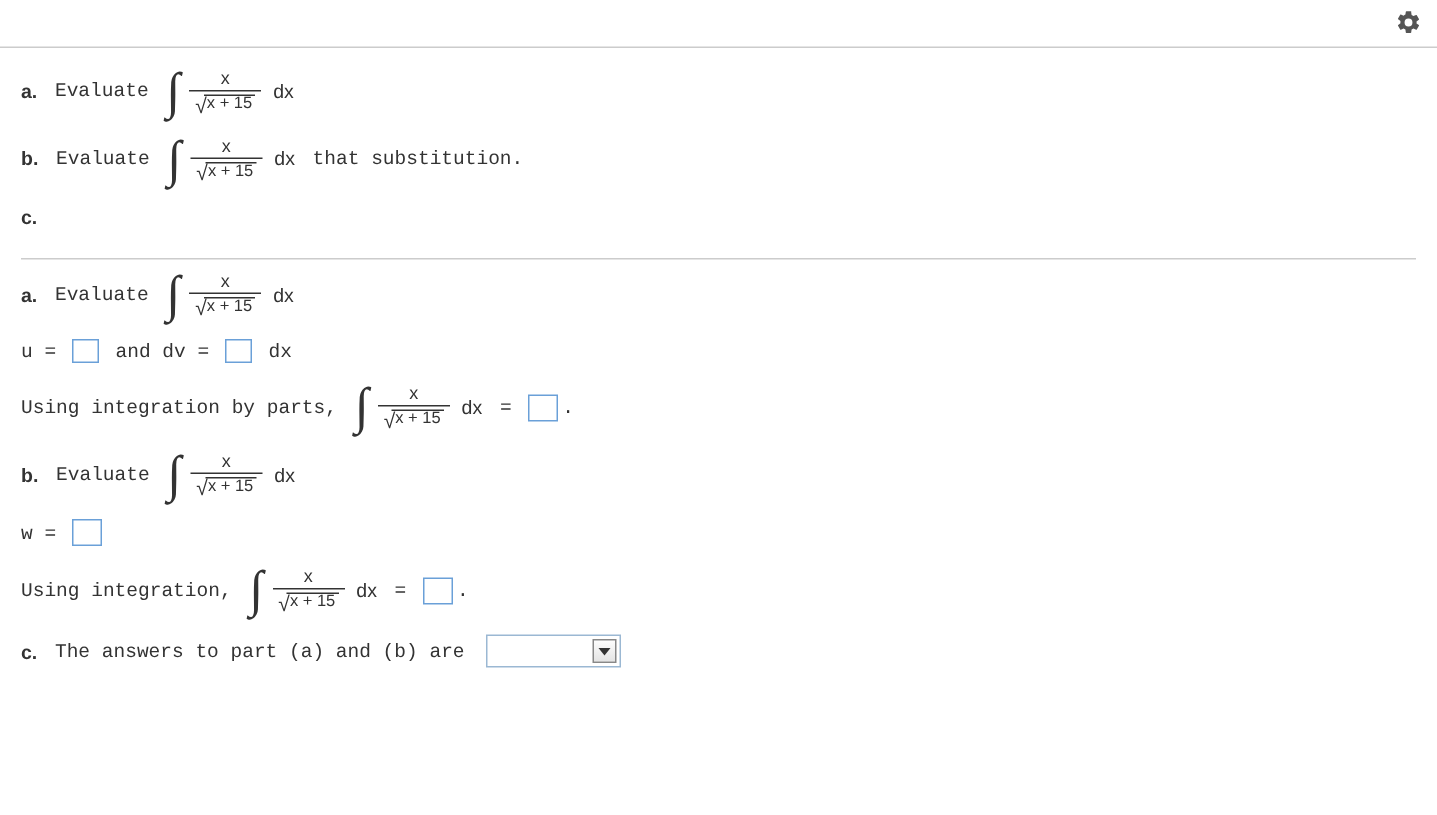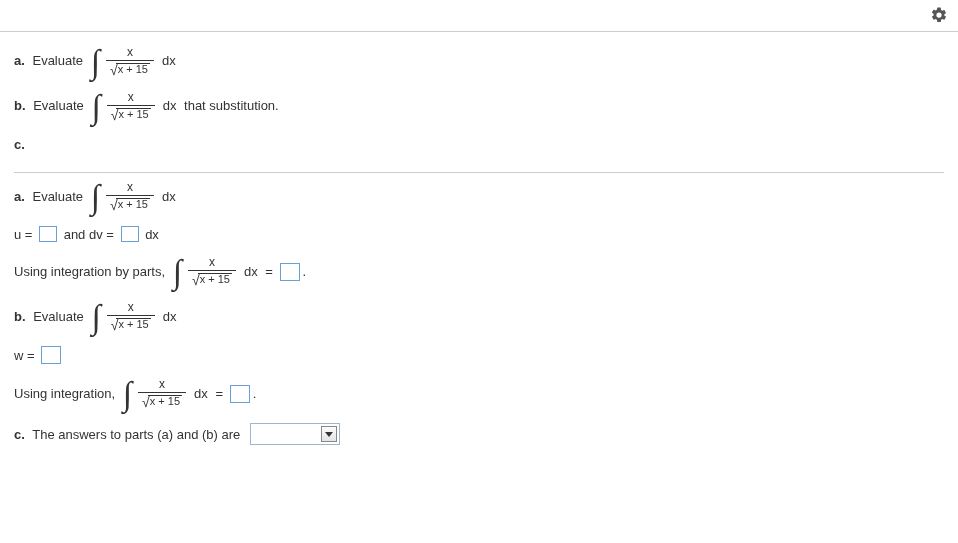--- a/index.html
+++ b/index.html
@@ -38,21 +38,21 @@
   .line {
     display: flex;
     align-items: center;
     flex-wrap: wrap;
     margin: 6px 0 14px 0;
   }
   .line .bold {
     font-weight: bold;
     margin-right: 4px;
   }
-  .txt { white-space: pre; }
+  .txt { white-space: pre; font-family: Liberation Mono, monospace; }
   .input-box {
     width: 18px;
     height: 16px;
     border: 1px solid #6aa0d8;
     background: #fff;
     margin: 0 3px;
     display: inline-block;
   }
   .input-box.med {
     width: 20px; height: 18px;
@@ -255,21 +255,21 @@
       </span>
     </span>
     <span class="math-dx">dx</span>
     <span class="txt"> = </span>
     <span class="input-box med"></span>
     <span class="txt">.</span>
   </div>
 
   <div class="line">
     <span class="bold">c.</span>
-    <span class="txt"> The answers to parts (a) and (b) are </span>
+    <span class="txt"> The answers to part (a) and (b) are </span>
     <span class="select-box">
       <span class="caret-box">
           <span class="caret"></span>
         </span>
     </span>
   </div>
 
 </div>
 
 </body></html>

